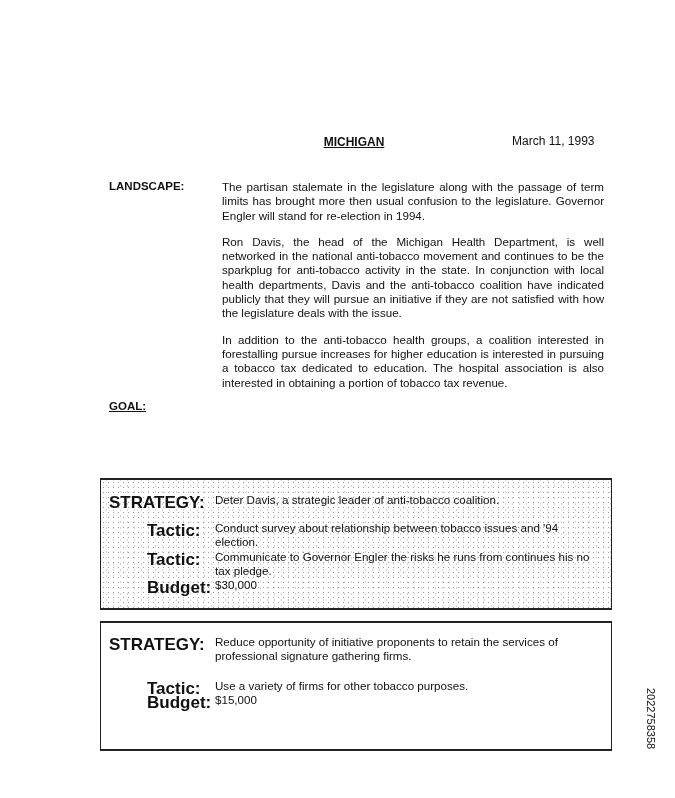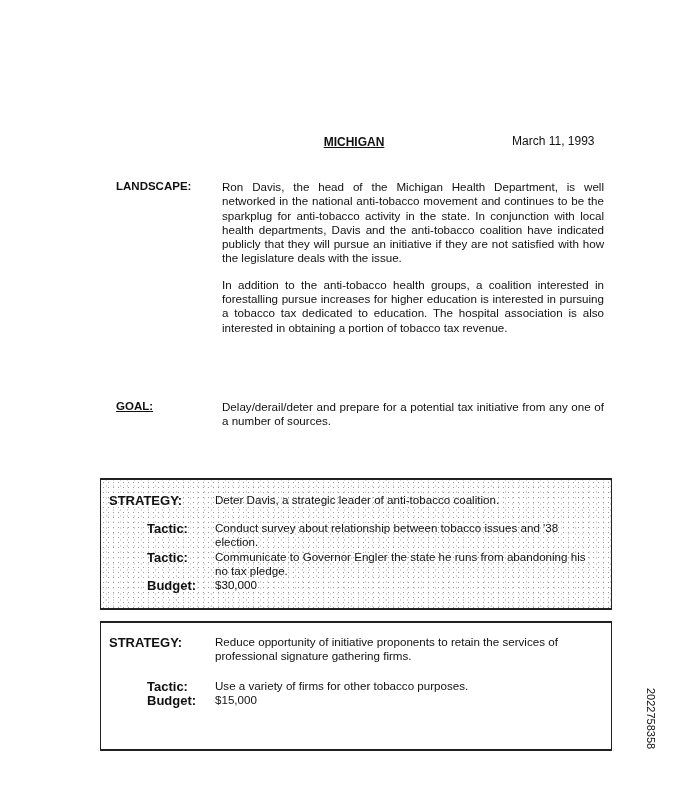--- a/index.html
+++ b/index.html
@@ -5,73 +5,73 @@
     html, body { margin: 0; padding: 0; }
     body {
       width: 675px; height: 798px; background: #ffffff; position: relative;
       font-family: "Liberation Sans", "DejaVu Sans", sans-serif;
       color: #111; font-size: 11.6px; overflow: hidden;
     }
     .date { position: absolute; left: 512px; top: 92px; font-size: 12px; margin-top: 42px; }
     .title { position: absolute; left: 0; width: 708px; text-align: center; top: 135px;
       font-weight: bold; font-size: 12px; text-decoration: underline; }
     .section { position: absolute; left: 109px; width: 495px; }
-    .label { position: absolute; left: 0; top: 0; font-weight: bold; font-size: 11.5px; margin-left: 7px; }
+    .label { position: absolute; left: 0; top: 0; font-weight: bold; font-size: 11.5px; }
     .label.u { text-decoration: underline; }
     .body { position: absolute; left: 113px; width: 382px; line-height: 14.3px; text-align: justify; }
     .body p { margin: 0 0 12px 0; }
     .box { position: absolute; left: 100px; width: 510px; border: 1px solid #222; border-top-width: 2px; border-bottom-width: 2px; }
     .box.shaded {
       background-image:
         radial-gradient(#9a9a9a 0.6px, transparent 0.8px),
         radial-gradient(#bbb 0.5px, transparent 0.7px);
       background-size: 5px 5px, 7px 6px;
       background-position: 0 0, 2px 3px;
     }
     .row { position: absolute; left: 0; width: 100%; }
-    .row .k { position: absolute; font-weight: bold; font-size: 13px; }
+    .row .k { position: absolute; font-weight: bold; font-size: 17px; }
     .row .v { position: absolute; left: 114px; width: 380px; line-height: 14px; }
     .k.strat { left: 8px; }
     .k.sub { left: 46px; }
     .bates-wrap { position: absolute; left: 646px; top: 688px; width: 12px; height: 70px; }
     .bates-wrap span { display: block; transform: rotate(90deg); transform-origin: 0 0; position: absolute; left: 11px; top: 0; white-space: nowrap; font-size: 11px; }
   </style>
 </head>
 <body>
 
 <div>
 
   <div class="date">March 11, 1993</div>
   <div class="title">MICHIGAN</div>
 
   <div class="section" style="top:180px; height:230px;">
     <div class="label">LANDSCAPE:</div>
     <div class="body" style="top:0;">
+      <p>The partisan stalemate in the legislature along with the passage of term limits has brought more then usual confusion to the legislature. Governor Engler will stand for re-election in 1994.</p>
       <p>Ron Davis, the head of the Michigan Health Department, is well networked in the national anti-tobacco movement and continues to be the sparkplug for anti-tobacco activity in the state. In conjunction with local health departments, Davis and the anti-tobacco coalition have indicated publicly that they will pursue an initiative if they are not satisfied with how the legislature deals with the issue.</p>
       <p>In addition to the anti-tobacco health groups, a coalition interested in forestalling pursue increases for higher education is interested in pursuing a tobacco tax dedicated to education.  The hospital association is also interested in obtaining a portion of tobacco tax revenue.</p>
     </div>
   </div>
 
   <div class="section" style="top:400px; height:35px;">
     <div class="label u">GOAL:</div>
-    <div class="body" style="top:0;">Delay/derail/deter and prepare for a potential tax initiative from any one of a number of sources.</div>
   </div>
 
   <div class="box shaded" style="top:478px; height:128px;">
     <div class="row" style="top:13px;">
       <span class="k strat">STRATEGY:</span>
       <span class="v">Deter Davis, a strategic leader of anti-tobacco coalition.</span>
     </div>
     <div class="row" style="top:41px;">
       <span class="k sub">Tactic:</span>
-      <span class="v">Conduct survey about relationship between tobacco issues and '38 election.</span>
+      <span class="v">Conduct survey about relationship between tobacco issues and '94 election.</span>
     </div>
     <div class="row" style="top:70px;">
       <span class="k sub">Tactic:</span>
-      <span class="v">Communicate to Governor Engler the state he runs from abandoning his no tax pledge.</span>
+      <span class="v">Communicate to Governor Engler the risks he runs from continues his no tax pledge.</span>
     </div>
     <div class="row" style="top:98px;">
       <span class="k sub">Budget:</span>
       <span class="v">$30,000</span>
     </div>
   </div>
 
   <div class="box" style="top:621px; height:126px;">
     <div class="row" style="top:12px;">
       <span class="k strat">STRATEGY:</span>

